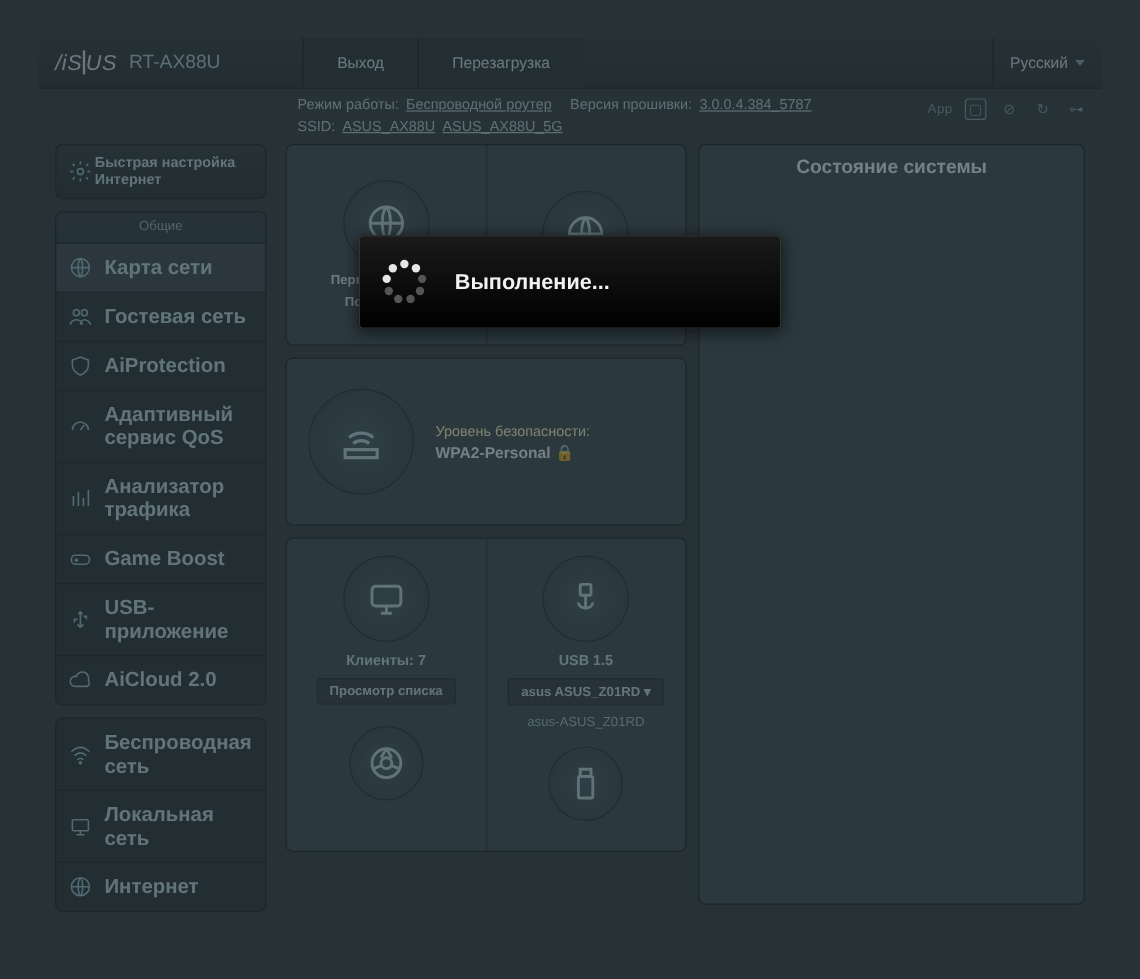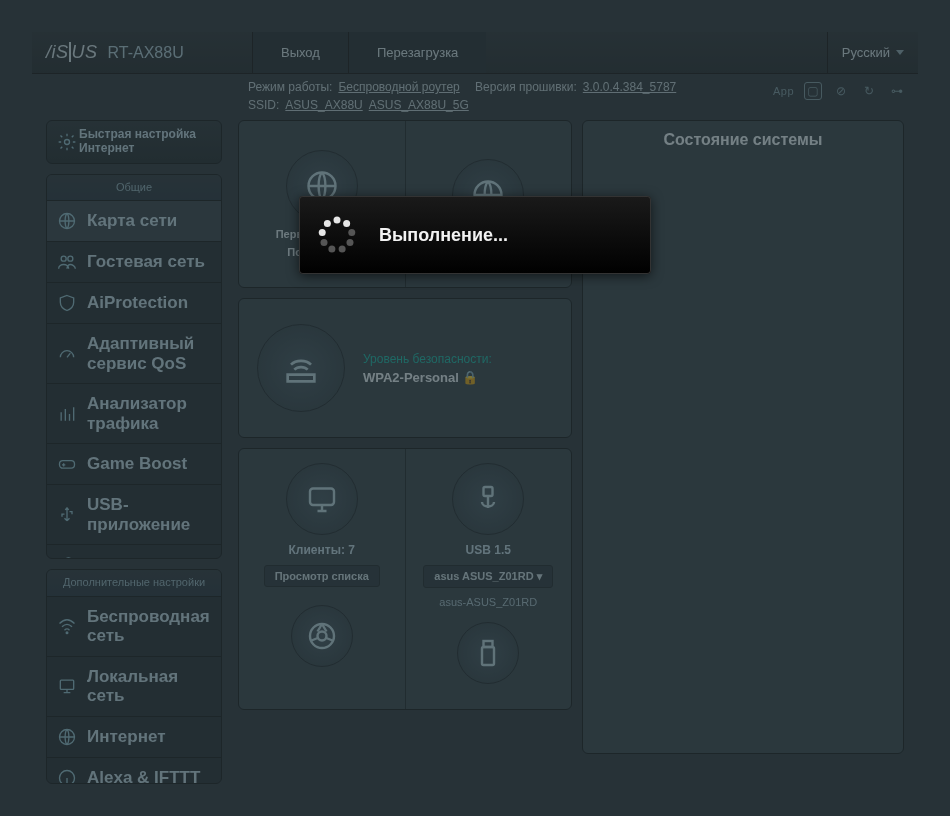--- a/index.html
+++ b/index.html
@@ -48,21 +48,21 @@
   .card-title { text-align: center; font-size: 16px; font-weight: bold; color: #e8f4f8; padding: 10px 0 0 0; }
   .dual-card { height: 168px; display: flex; }
   .dual-half { flex: 1; display: flex; flex-direction: column; align-items: center; justify-content: center; gap: 6px; color: #d7e6ea; font-size: 11px; font-weight: bold; text-align: center; cursor: pointer; }
   .dual-half:first-child { border-right: 1px solid #1b2427; }
   .circle-icon { width: 72px; height: 72px; border-radius: 50%; background: radial-gradient(#3f535c,#2a383e); border: 1px solid #1b2427; display: flex; align-items: center; justify-content: center; }
   .circle-icon svg { width: 36px; height: 36px; stroke: #b7d4dd; fill: none; stroke-width: 1.6; }
   .sec-card { height: 140px; display: flex; align-items: center; padding: 0 18px; gap: 18px; cursor: pointer; }
   .sec-big { width: 88px; height: 88px; border-radius: 50%; background: radial-gradient(#3f535c,#2a383e); border: 1px solid #1b2427; display: flex; align-items: center; justify-content: center; }
   .sec-big svg { width: 46px; height: 40px; stroke: #b7d4dd; fill: none; stroke-width: 1.6; }
   .sec-text { display: flex; flex-direction: column; gap: 4px; }
-  .sec-label { font-size: 12px; color: #14b8a6; }
+  .sec-label { font-size: 12px; color: #fef9c3; }
   .sec-value { font-size: 13px; font-weight: bold; color: #e8f4f8; }
   .cli-card { height: 262px; display: flex; }
   .cli-half { flex: 1; display: flex; flex-direction: column; align-items: center; gap: 8px; padding: 14px 0; font-size: 12px; font-weight: bold; }
   .cli-half:first-child { border-right: 1px solid #1b2427; }
   .pill { background: #27333a; border: 1px solid #1b2427; border-radius: 3px; padding: 4px 10px; font-size: 11px; color: #c4d8de; }
   .right-big { height: 634px; }
 
   
   .overlay { position: absolute; inset: 0; background: rgba(38,50,55,0.6); z-index: 50; display: flex; align-items: flex-start; justify-content: center; }
   .loading { margin-top: 196px; width: 352px; height: 78px; background: linear-gradient(#1a1a1a,#000); border-radius: 4px; box-shadow: 0 2px 12px rgba(0,0,0,0.6), inset 0 0 0 1px #333; display: flex; align-items: center; gap: 22px; padding: 0 18px; }
@@ -196,21 +196,20 @@
                   <svg viewBox="0 0 24 24">
                     <path d="M7 18a5 5 0 1 1 .8-9.9A6 6 0 0 1 20 12a4 4 0 0 1-1 6H7z"></path>
                   </svg>
                 </span>
                 <span>AiCloud 2.0</span>
               </div>
             </div>
       </div>
 
       <div class="side-section">
-        <div class="side-head">Дополнительные настройки</div>
         <div id="advanced-list">
               <div class="side-item">
                 <span class="side-icon">
                   <svg viewBox="0 0 24 24">
                     <path d="M3 9c6-6 12-6 18 0M6 13c4-4 8-4 12 0M9 17c2-2 4-2 6 0"></path>
                     <circle cx="12" cy="20" r="1"></circle>
                   </svg>
                 </span>
                 <span>Беспроводная сеть</span>
               </div>
@@ -224,29 +223,20 @@
                 <span>Локальная сеть</span>
               </div>
               <div class="side-item">
                 <span class="side-icon">
                   <svg viewBox="0 0 24 24">
                     <circle cx="12" cy="12" r="9"></circle>
                     <path d="M3 12h18M12 3c3 3 3 15 0 18M12 3c-3 3-3 15 0 18"></path>
                   </svg>
                 </span>
                 <span>Интернет</span>
-              </div>
-              <div class="side-item">
-                <span class="side-icon">
-                  <svg viewBox="0 0 24 24">
-                    <circle cx="12" cy="12" r="9"></circle>
-                    <path d="M12 12v9"></path>
-                  </svg>
-                </span>
-                <span>Alexa &amp; IFTTT</span>
               </div>
             </div>
       </div>
     </div>
 
     <div class="main">
       <div class="cards-col cards-left">
         <div class="card dual-card">
           <div class="dual-half">
             <div class="circle-icon">

